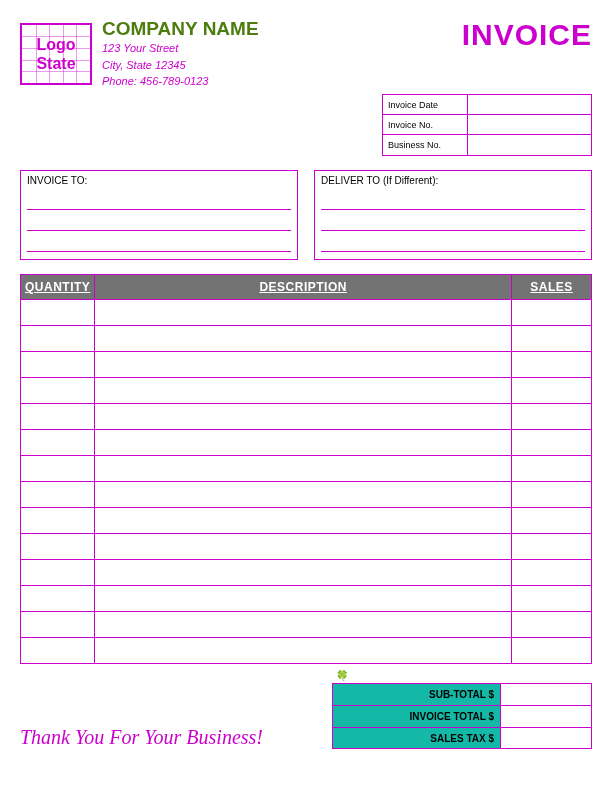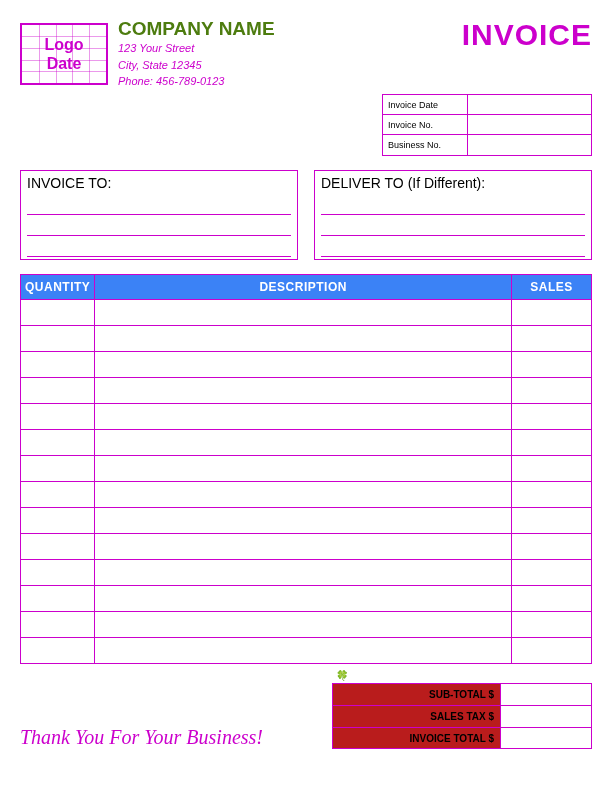--- a/index.html
+++ b/index.html
@@ -29,21 +29,21 @@
       margin-bottom: 14px;
     }
 
     .header-left {
       display: flex;
       align-items: center;
       gap: 10px;
     }
 
     .logo-box {
-      width: 88px;
+      width: 72px;
       height: 62px;
       border: 2px solid #cc00cc;
       display: flex;
       flex-direction: column;
       align-items: center;
       justify-content: center;
       position: relative;
       overflow: hidden;
     }
 
@@ -150,21 +150,21 @@
     }
 
     .address-box {
       flex: 1;
       border: 1px solid #cc00cc;
       height: 90px;
       padding: 4px 6px;
     }
 
     .address-box-label {
-      font-size: 14px;
+      font-size: 10px;
       color: #000;
       margin-bottom: 4px;
     }
 
     .address-lines {
       display: flex;
       flex-direction: column;
       gap: 0;
       height: calc(100% - 16px);
       justify-content: space-around;
@@ -177,25 +177,26 @@
     }
 
     
     .invoice-table {
       width: 100%;
       border-collapse: collapse;
       border: 1px solid #cc00cc;
     }
 
     .table-header {
-      background: #3b82f6;
+      background: #737373;
       color: #fff;
       font-weight: bold;
       font-size: 12px;
       text-align: center;
+      text-decoration: underline;
     }
 
     .table-header th {
       padding: 5px 4px;
       border: 1px solid #cc00cc;
       letter-spacing: 0.5px;
     }
 
     .table-body tr {
       height: 26px;
@@ -269,21 +270,21 @@
     .totals-label {
       font-size: 10px;
       font-weight: bold;
       color: #000;
       padding: 3px 6px;
       flex: 1;
       display: flex;
       align-items: center;
       justify-content: flex-end;
       border-right: 1px solid #cc00cc;
-      background: #b91c1c;
+      background: #14b8a6;
     }
 
     .totals-value {
       width: 90px;
       border-left: none;
     }
   </style>
 </head>
 <body>
 
@@ -298,21 +299,21 @@
           <div class="logo-grid-line-h" style="top:40%"></div>
           <div class="logo-grid-line-h" style="top:60%"></div>
           <div class="logo-grid-line-h" style="top:80%"></div>
           <div class="logo-grid-line-v" style="left:20%"></div>
           <div class="logo-grid-line-v" style="left:40%"></div>
           <div class="logo-grid-line-v" style="left:60%"></div>
           <div class="logo-grid-line-v" style="left:80%"></div>
         </div>
         <div class="logo-text">
           <span>Logo</span><br>
-          <span>Date</span>
+          <span>State</span>
         </div>
       </div>
       <div class="company-info">
         <div class="company-name">COMPANY NAME</div>
         <div class="company-address">123 Your Street</div>
         <div class="company-address">City, State 12345</div>
         <div class="company-address">Phone: 456-789-0123</div>
       </div>
     </div>
 
@@ -442,23 +443,23 @@
     <div class="totals-area">
       <div class="totals-logo-row">
         <span class="totals-mini-icon">🍀</span>
       </div>
 
       <div class="totals-row">
         <div class="totals-label">SUB-TOTAL $</div>
         <div class="totals-value"></div>
       </div>
       <div class="totals-row">
+        <div class="totals-label">INVOICE TOTAL $</div>
+        <div class="totals-value"></div>
+      </div>
+      <div class="totals-row">
         <div class="totals-label">SALES TAX $</div>
         <div class="totals-value"></div>
       </div>
-      <div class="totals-row">
-        <div class="totals-label">INVOICE TOTAL $</div>
-        <div class="totals-value"></div>
-      </div>
     </div>
   </div>
 
 </div>
 
 </body></html>

